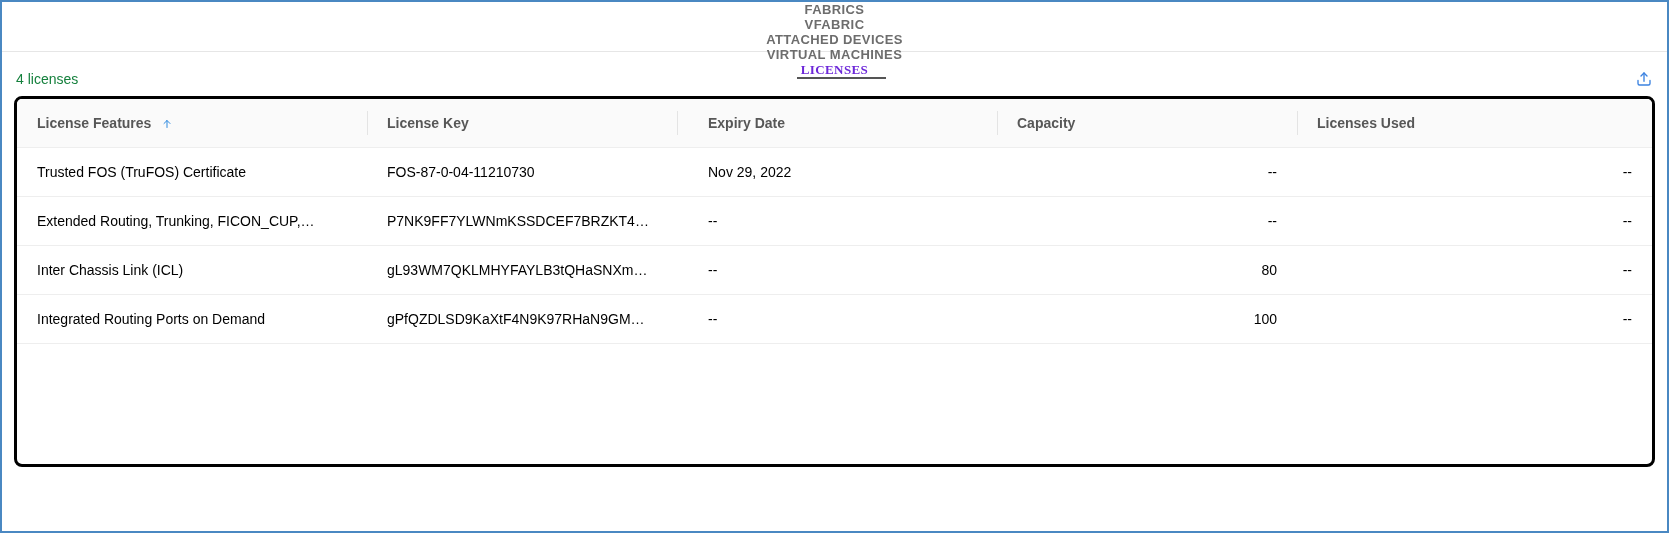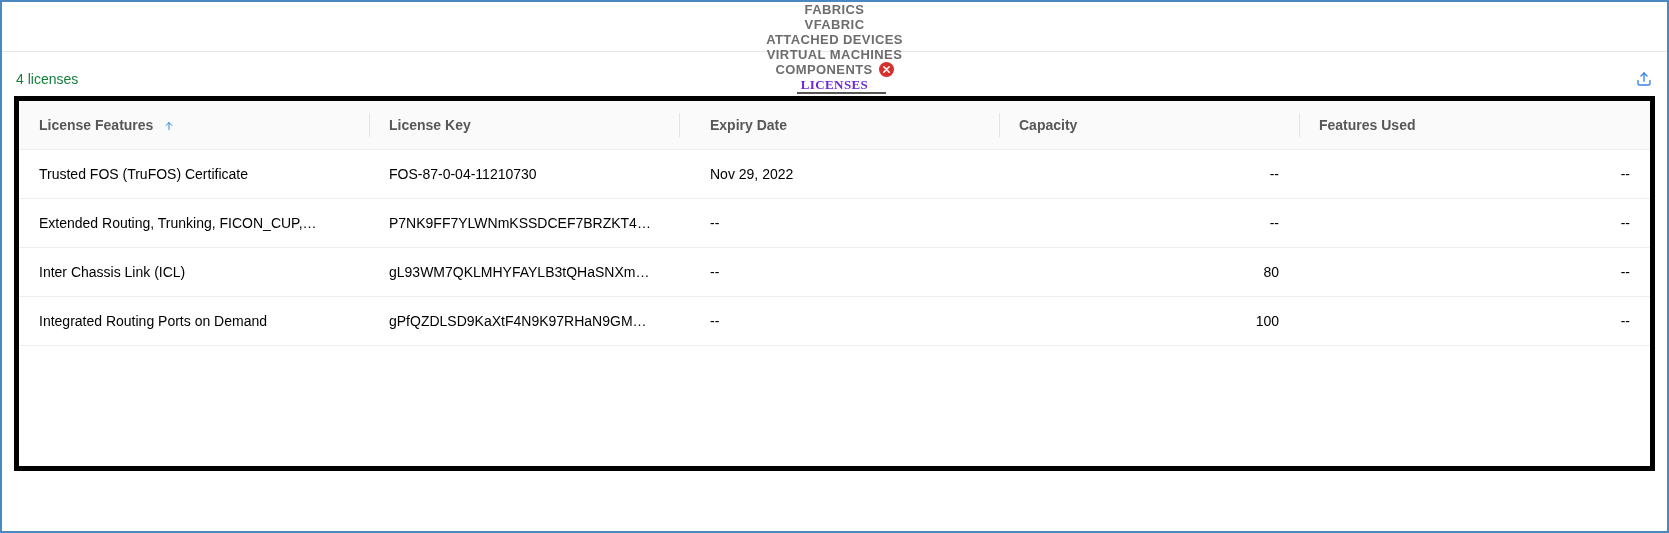--- a/index.html
+++ b/index.html
@@ -74,22 +74,22 @@
     padding: 0 2px 8px 2px;
   }
   .export {
     color: #3b82e0;
     cursor: pointer;
     display: inline-flex;
   }
 
   
   .grid {
-    border: 5px solid #000000;
-    border-radius: 0;
+    border: 3px solid #000000;
+    border-radius: 8px;
     overflow: hidden;
   }
   .hdr, .row {
     display: flex;
     align-items: center;
     border-bottom: 1px solid #eee;
     min-height: 49px;
   }
   .hdr {
     background: #fafafa;
@@ -136,28 +136,20 @@
     </div>
   <div class="tab">
       <span>VFABRIC</span>
     </div>
   <div class="tab">
       <span>ATTACHED DEVICES</span>
     </div>
   <div class="tab">
       <span>VIRTUAL MACHINES</span>
     </div>
-  <div class="tab">
-    <span>COMPONENTS</span>
-    <span class="status-icon">
-      <svg width="9" height="9" viewBox="0 0 10 10">
-          <path d="M2 2 L8 8 M8 2 L2 8" stroke="#fff" stroke-width="1.8" stroke-linecap="round"></path>
-        </svg>
-    </span>
-  </div>
   <div class="tab sel">
       <span>LICENSES</span>
     </div>
 </div>
 
 <div class="content">
   <div class="sumrow">
     <span>4 licenses</span>
     <span class="export">
       <svg width="18" height="18" viewBox="0 0 24 24" fill="none" stroke="#3b82e0" stroke-width="1.8" stroke-linecap="round" stroke-linejoin="round">
@@ -175,21 +167,21 @@
         <span class="sortic">
           <svg width="12" height="12" viewBox="0 0 24 24" fill="none" stroke="#2f8adf" stroke-width="2" stroke-linecap="round" stroke-linejoin="round">
               <path d="M12 19V5"></path>
               <path d="M6 11l6-6 6 6"></path>
             </svg>
         </span>
       </div>
       <div class="cell c2"><span>License Key</span></div>
       <div class="cell c3"><span>Expiry Date</span></div>
       <div class="cell c4" style="text-align:left;"><span>Capacity</span></div>
-      <div class="cell c5" style="text-align:left;"><span>Features Used</span></div>
+      <div class="cell c5" style="text-align:left;"><span>Licenses Used</span></div>
     </div>
 
     <div class="row">
       <div class="cell c1">Trusted FOS (TruFOS) Certificate</div>
       <div class="cell c2">FOS-87-0-04-11210730</div>
       <div class="cell c3">Nov 29, 2022</div>
       <div class="cell c4">--</div>
       <div class="cell c5">--</div>
     </div>
     <div class="row">

